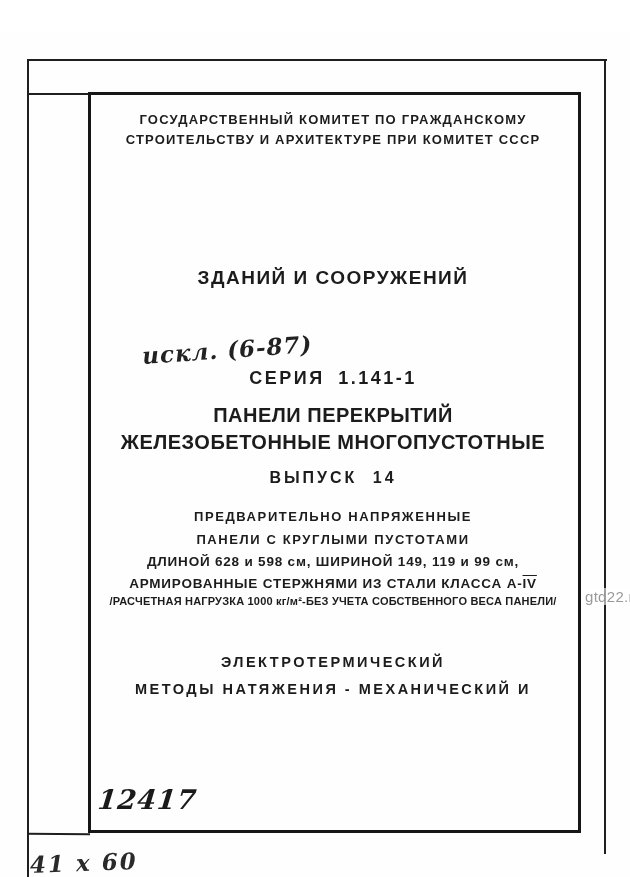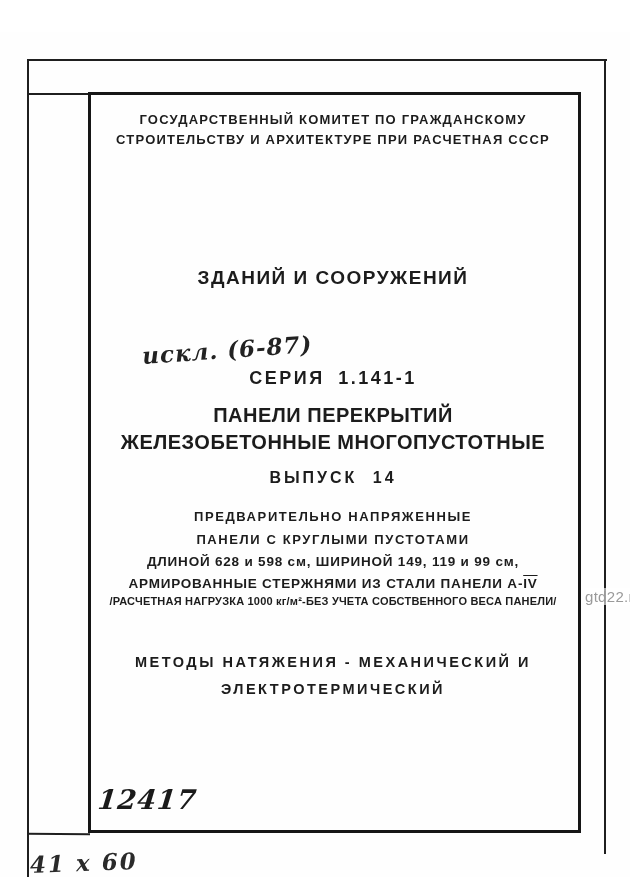--- a/index.html
+++ b/index.html
@@ -76,21 +76,21 @@
   <div class="hline outer-top"></div>
   <div class="vline outer-left"></div>
   <div class="vline outer-right"></div>
   <div class="hline strip-ext-top"></div>
   <div class="hline strip-ext-bottom"></div>
 
   <div class="inner-box"></div>
 
   <div class="tb org">
     <div>ГОСУДАРСТВЕННЫЙ КОМИТЕТ ПО ГРАЖДАНСКОМУ</div>
-    <div>СТРОИТЕЛЬСТВУ И АРХИТЕКТУРЕ ПРИ РАСЧЕТНАЯ СССР</div>
+    <div>СТРОИТЕЛЬСТВУ И АРХИТЕКТУРЕ ПРИ КОМИТЕТ СССР</div>
   </div>
 
   <div class="tb main-title">
     <div>ЗДАНИЙ И СООРУЖЕНИЙ</div>
   </div>
 
   <div class="hand-note">искл. (6-87)</div>
 
   <div class="tb series">СЕРИЯ 1.141-1</div>
 
@@ -100,27 +100,27 @@
   </div>
 
   <div class="tb issue">ВЫПУСК 14</div>
 
   <div class="tb desc-a">
     <div>ПРЕДВАРИТЕЛЬНО НАПРЯЖЕННЫЕ</div>
     <div>ПАНЕЛИ С КРУГЛЫМИ ПУСТОТАМИ</div>
   </div>
   <div class="tb desc-b">
     <div>ДЛИНОЙ 628 и 598 см, ШИРИНОЙ 149, 119 и 99 см,</div>
-    <div><span>АРМИРОВАННЫЕ СТЕРЖНЯМИ ИЗ СТАЛИ ПАНЕЛИ А-</span><span class="steel-class">IV</span></div>
+    <div><span>АРМИРОВАННЫЕ СТЕРЖНЯМИ ИЗ СТАЛИ КЛАССА А-</span><span class="steel-class">IV</span></div>
   </div>
   <div class="tb load-note">/РАСЧЕТНАЯ НАГРУЗКА 1000 кг/м²-БЕЗ УЧЕТА СОБСТВЕННОГО ВЕСА ПАНЕЛИ/</div>
 
   <div class="tb methods">
+    <div>ЭЛЕКТРОТЕРМИЧЕСКИЙ</div>
     <div>МЕТОДЫ НАТЯЖЕНИЯ - МЕХАНИЧЕСКИЙ И</div>
-    <div>ЭЛЕКТРОТЕРМИЧЕСКИЙ</div>
   </div>
 
   <div class="doc-number">12417</div>
 
   <div class="format-note">41 х 60</div>
   <div class="format-underline"></div>
 
   <div class="watermark">gtd22.ru</div>
 
 </div>

